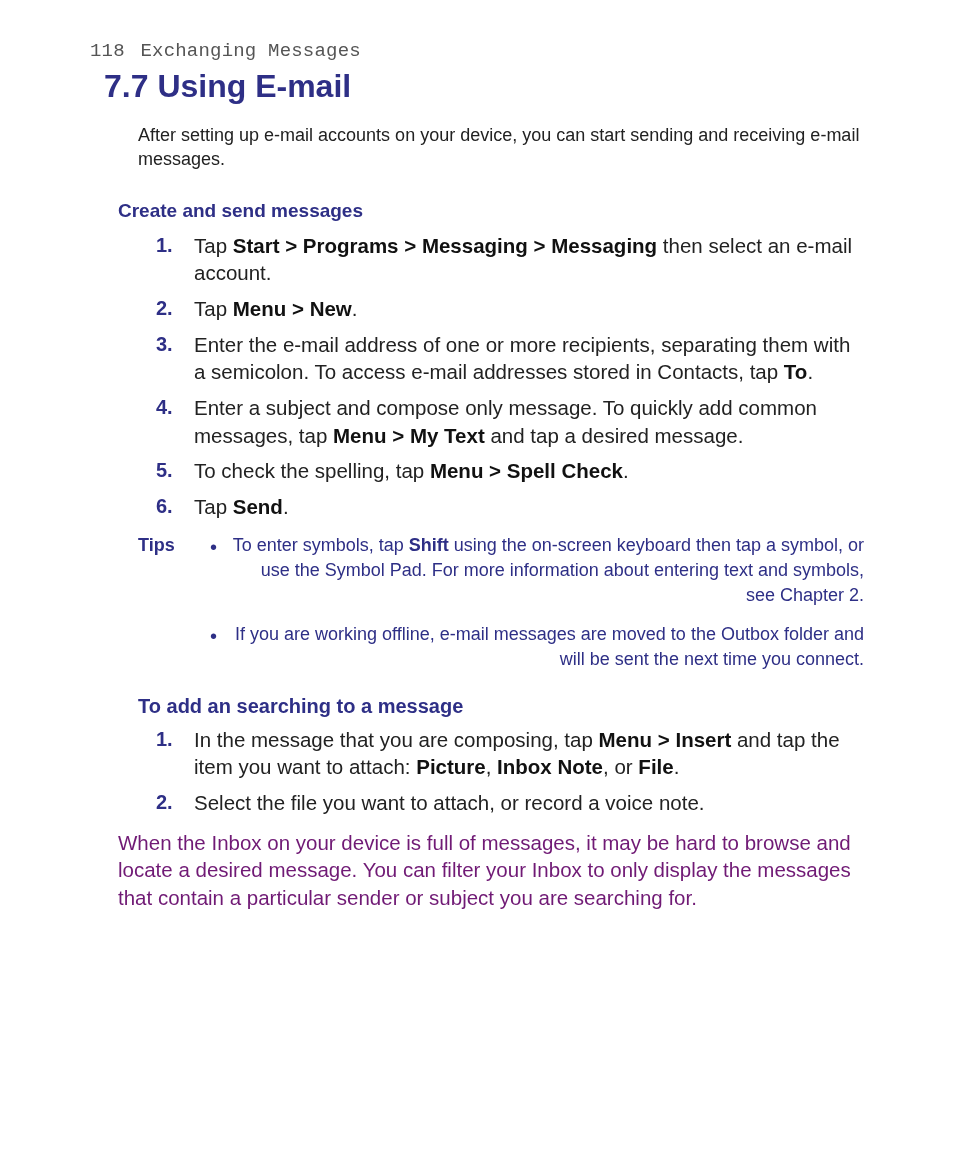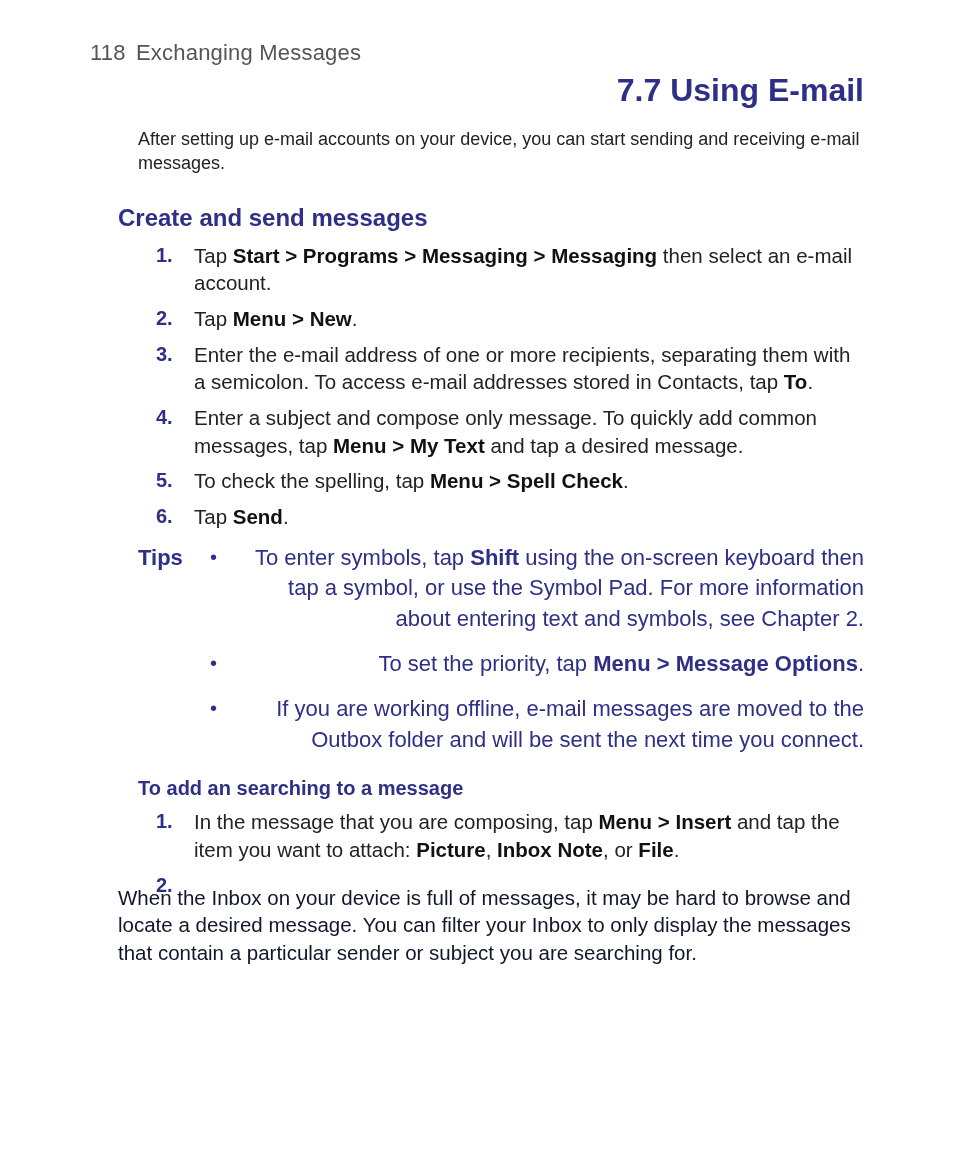--- a/index.html
+++ b/index.html
@@ -10,44 +10,44 @@
     color: #222;
   }
   .page {
     width: 954px;
     height: 1173px;
     box-sizing: border-box;
     padding: 40px 90px 40px 90px;
     position: relative;
   }
   .running-head {
-    font-size: 22px;
+    font-size: 19px;
     color: #555;
     letter-spacing: 0.2px;
     margin-bottom: 2px;
+    font-family: Liberation Mono, monospace;
   }
   .running-head .page-num {
     color: #555;
     margin-right: 4px;
   }
   .h1 {
     font-size: 32px;
     font-weight: 700;
     color: #2e2f86;
-    margin: 6px 0 18px 30px;
-    text-align: right;
+    margin: 6px 0 18px 14px;
   }
   .intro {
     font-size: 18px;
     line-height: 1.35;
     margin: 0 0 28px 48px;
     color: #222;
   }
   .h2 {
-    font-size: 24px;
+    font-size: 19px;
     font-weight: 700;
     color: #2e2f86;
     margin: 14px 0 6px 28px;
   }
   .h3 {
     font-size: 20px;
     font-weight: 700;
     color: #2e2f86;
     margin: 6px 0 4px 48px;
   }
@@ -71,21 +71,21 @@
     color: #2e2f86;
     font-size: 20px;
   }
   b {
     font-weight: 700;
     color: #111;
   }
   .tips-block {
     display: flex;
     margin: 6px 0 8px 48px;
-    font-size: 22px;
+    font-size: 18px;
     color: #2e2f86;
   }
   .tips-label {
     flex: 0 0 66px;
     font-weight: 700;
     line-height: 1.4;
   }
   .tips-list {
     list-style: none;
     margin: 0;
@@ -106,21 +106,21 @@
     font-size: 20px;
     color: #2e2f86;
   }
   .tips-list b {
     color: #2e2f86;
   }
   .body-para {
     font-size: 20.5px;
     line-height: 1.35;
     margin: 4px 0 0 28px;
-    color: #0f172a;
+    color: #701a75;
   }
 </style>
 </head>
 <body>
 
 <div class="page">
 
   <div class="running-head">
     <span class="page-num">118</span>
     <span>Exchanging Messages</span>
@@ -160,35 +160,33 @@
     </li>
   </ol>
 
   <div class="tips-block">
     <div class="tips-label">Tips</div>
     <ul class="tips-list">
       <li>
         <span>To enter symbols, tap </span><b>Shift</b><span> using the on-screen keyboard then tap a symbol, or use the Symbol Pad. For more information about entering text and symbols, see Chapter 2.</span>
       </li>
       <li>
-        <span>To set the priority, tap </span><b>Menu &gt; Message Options</b><span>.</span>
-      </li>
-      <li>
         <span>If you are working offline, e-mail messages are moved to the Outbox folder and will be sent the next time you connect.</span>
       </li>
     </ul>
   </div>
 
   <div class="h3">To add an searching to a message</div>
 
   <ol class="steps">
     <li>
       <span class="num">1.</span>
       <span>In the message that you are composing, tap </span><b>Menu &gt; Insert</b><span> and tap the item you want to attach: </span><b>Picture</b><span>, </span><b>Inbox Note</b><span>, or </span><b>File</b><span>.</span>
     </li>
     <li>
       <span class="num">2.</span>
+      <span>Select the file you want to attach, or record a voice note.</span>
     </li>
   </ol>
 
   <p class="body-para">When the Inbox on your device is full of messages, it may be hard to browse and locate a desired message. You can filter your Inbox to only display the messages that contain a particular sender or subject you are searching for.</p>
 
 </div>
 
 </body></html>

